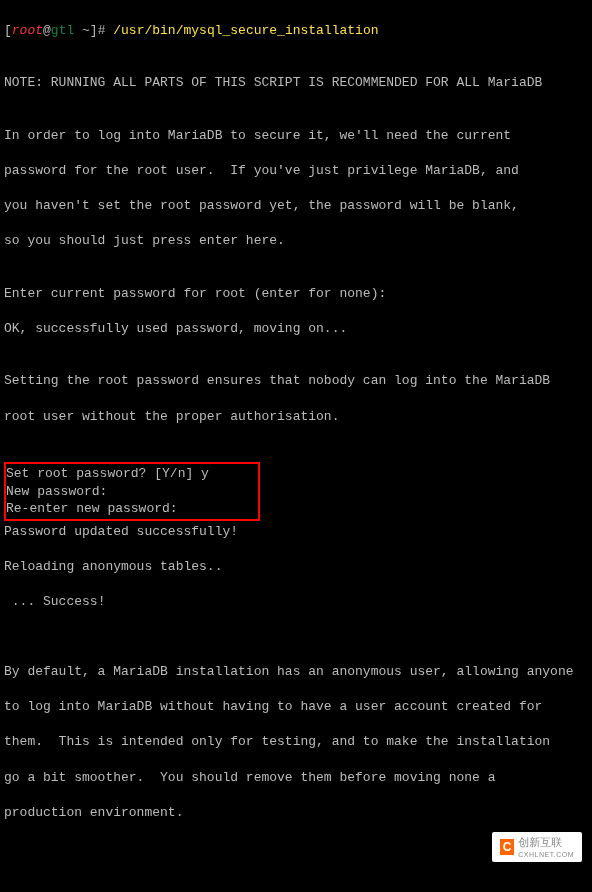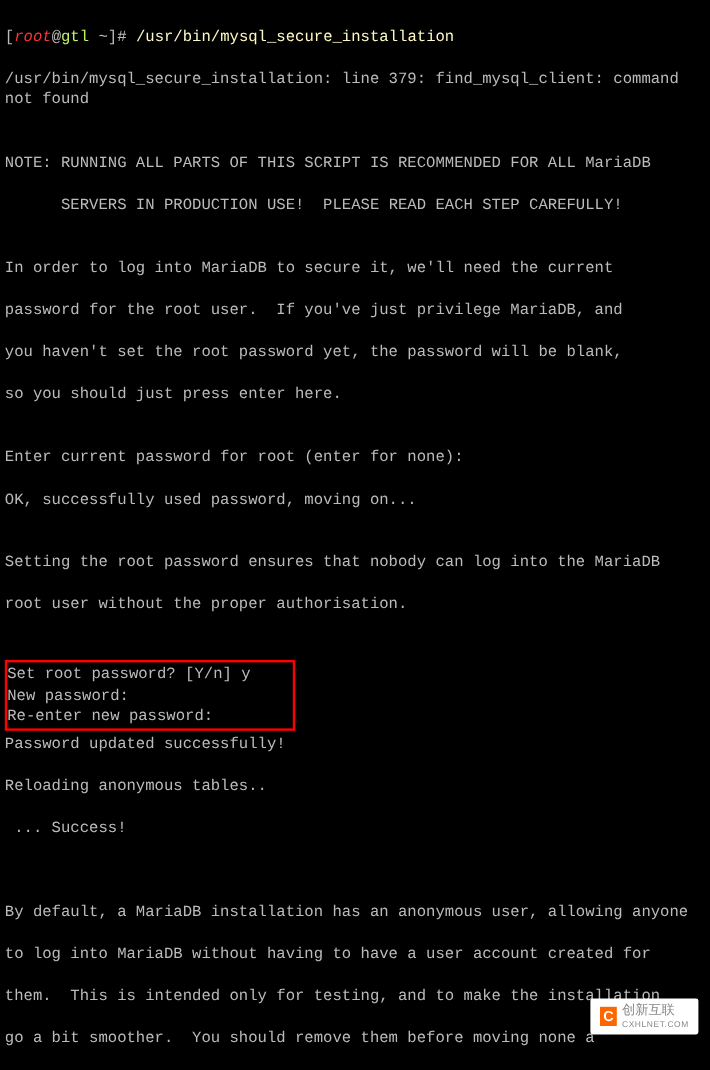--- a/index.html
+++ b/index.html
@@ -23,36 +23,36 @@
       white-space: pre-wrap;
     }
     .prompt-root {
       color: #ff3333;
       font-style: italic;
     }
     .prompt-at {
       color: #bbb;
     }
     .prompt-host {
-      color: #bef264;
+      color: #15803d;
     }
     .prompt-path {
       color: #bbb;
     }
     .cmd {
-      color: #fef9c3;
+      color: #fde047;
     }
     .line {
       display: block;
     }
     .red-box {
       border: 2px solid #ff0000;
       display: inline-block;
       margin: 2px 0;
-      padding: 1px 4px 1px 0;
+      padding: 1px 18px 1px 0;
     }
     .watermark {
       position: absolute;
       bottom: 30px;
       right: 10px;
       background: #fff;
       color: #888;
       font-family: sans-serif;
       font-size: 11px;
       padding: 3px 8px;
@@ -72,24 +72,22 @@
       font-size: 7px;
       display: block;
       letter-spacing: 0.5px;
     }
   </style>
 </head>
 <body>
 
 <div class="terminal">
 <span class="line"><span>[</span><span class="prompt-root">root</span><span class="prompt-at">@</span><span class="prompt-host">gtl</span><span class="prompt-path"> ~</span><span>]# </span><span class="cmd">/usr/bin/mysql_secure_installation</span></span>
-<span class="line">/usr/bin/mysql_secure_installation: line 379: find_mysql_client: command not found</span>
 <span class="line"></span>
 <span class="line">NOTE: RUNNING ALL PARTS OF THIS SCRIPT IS RECOMMENDED FOR ALL MariaDB</span>
-<span class="line">      SERVERS IN PRODUCTION USE!  PLEASE READ EACH STEP CAREFULLY!</span>
 <span class="line"></span>
 <span class="line">In order to log into MariaDB to secure it, we'll need the current</span>
 <span class="line">password for the root user.  If you've just privilege MariaDB, and</span>
 <span class="line">you haven't set the root password yet, the password will be blank,</span>
 <span class="line">so you should just press enter here.</span>
 <span class="line"></span>
 <span class="line">Enter current password for root (enter for none):</span>
 <span class="line">OK, successfully used password, moving on...</span>
 <span class="line"></span>
 <span class="line">Setting the root password ensures that nobody can log into the MariaDB</span>

